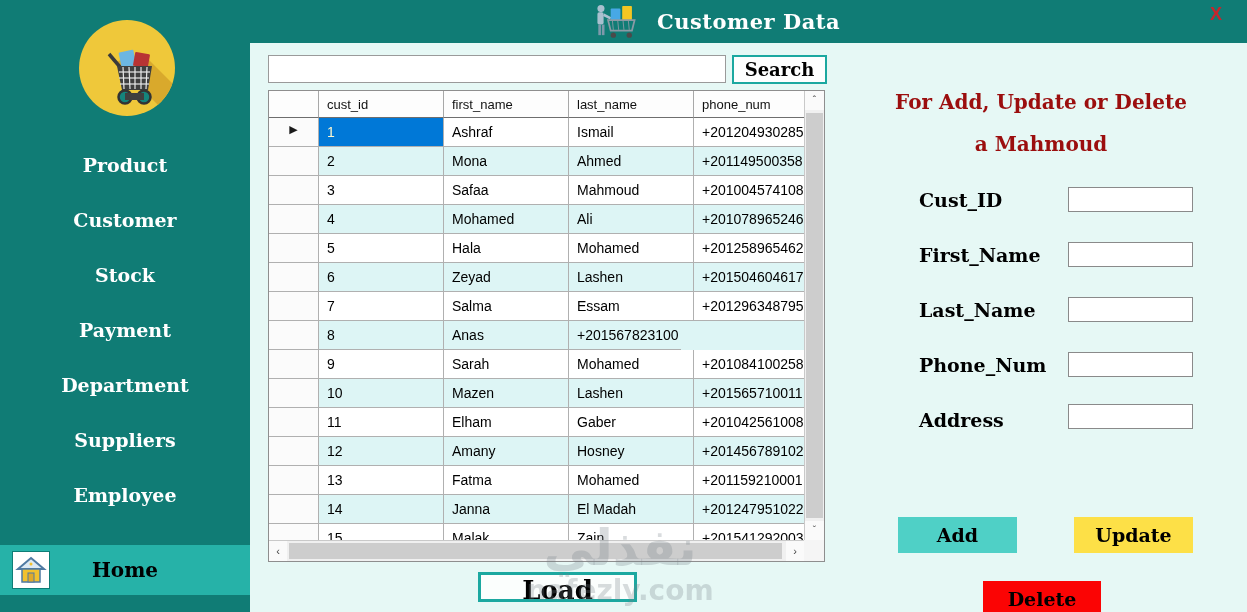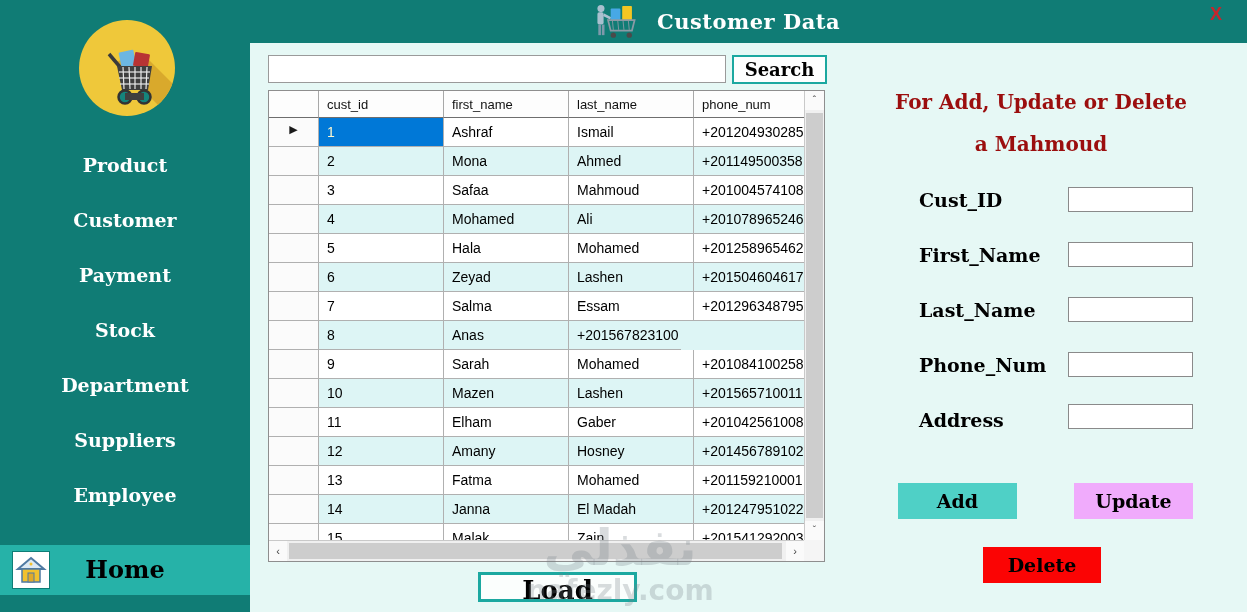--- a/index.html
+++ b/index.html
@@ -19,21 +19,21 @@
   .sidebar { position:absolute; left:0; top:0; width:250px; height:612px; background:#107c75; }
   .logo { position:absolute; left:79px; top:20px; width:96px; height:96px; }
   .menu { position:absolute; left:0; top:138px; width:250px; }
   .menu-item { height:55px; line-height:55px; text-align:center; color:#ffffff;
                font-size:19px; font-weight:bold; cursor:pointer; }
   .home-bar { position:absolute; left:0; top:545px; width:250px; height:50px;
               background:#26b2a8; cursor:pointer; }
   .home-icon-box { position:absolute; left:12px; top:6px; width:38px; height:38px;
                    background:#ffffff; border:1px solid #0e7d76; }
   .home-label { position:absolute; left:0; top:0; width:250px; height:50px; line-height:50px;
-                text-align:center; color:#000; font-size:24px; font-weight:bold; }
+                text-align:center; color:#000; font-size:20px; font-weight:bold; }
 
   
   .search-input { position:absolute; left:268px; top:55px; width:458px; height:28px;
                   border:1px solid #9a9a9a; background:#fff; padding:0 8px;
                   font-family:"Liberation Sans", sans-serif; font-size:14px; }
   .search-btn { position:absolute; left:732px; top:55px; width:95px; height:29px;
                 background:#fdfefe; border:2px solid #1ba8a0; color:#000;
                 font-family:"DejaVu Serif", serif; font-size:18px; font-weight:bold; cursor:pointer; }
 
   
@@ -77,23 +77,23 @@
               font-family:"DejaVu Serif", serif; font-size:26px; font-weight:bold; cursor:pointer; }
 
   
   .panel-heading { position:absolute; left:880px; width:322px; text-align:center;
                    color:#9b0e0e; font-size:20px; font-weight:bold; }
   .f-label { position:absolute; left:919px; color:#000; font-size:19px; font-weight:bold; }
   .f-input { position:absolute; left:1068px; width:125px; height:25px; background:#fff;
              border:1px solid #8a8a8a; padding:0 6px;
              font-family:"Liberation Sans", sans-serif; font-size:14px; }
   .btn { position:absolute; border:none; color:#000; font-family:"DejaVu Serif", serif;
-         font-size:19px; font-weight:bold; cursor:pointer; }
+         font-size:19px; font-weight:bold; cursor:pointer;margin-top:34px; }
   .btn-add    { left:898px;  top:483px; width:119px; height:36px; background:#4fd0c6; }
-  .btn-update { left:1074px; top:483px; width:119px; height:36px; background:#f0abfc; }
+  .btn-update { left:1074px; top:483px; width:119px; height:36px; background:#fde047; }
   .btn-delete { left:983px;  top:547px; width:118px; height:36px; background:#fb0404; }
 
   
   .watermark { position:absolute; left:500px; top:520px; width:240px; text-align:center;
                color:rgba(120,130,135,0.28); pointer-events:none;
                font-family:"DejaVu Sans", sans-serif; }
   .wm-ar { font-size:50px; font-weight:bold; line-height:56px; }
   .wm-en { font-size:28px; font-weight:bold; line-height:30px; }
 </style>
 </head>
@@ -150,22 +150,22 @@
         <line x1="68" y1="47" x2="67" y2="69"></line>
       </g>
       <circle cx="46" cy="77" r="6.5" fill="#14847c" stroke="#333" stroke-width="2.5"></circle>
       <circle cx="65" cy="77" r="6.5" fill="#14847c" stroke="#333" stroke-width="2.5"></circle>
       <rect x="46" y="73" width="19" height="7" fill="#3f3f3f"></rect>
     </svg>
 
     <div class="menu">
       <div class="menu-item">Product</div>
       <div class="menu-item">Customer</div>
+      <div class="menu-item">Stock</div>
       <div class="menu-item">Payment</div>
-      <div class="menu-item">Stock</div>
       <div class="menu-item">Department</div>
       <div class="menu-item">Suppliers</div>
       <div class="menu-item">Employee</div>
     </div>
 
     <div class="home-bar">
       <div class="home-icon-box">
         <svg viewBox="0 0 36 36" width="36" height="36">
           <polygon points="18,6 31,17 5,17" fill="#dce9f4" stroke="#4f7aa3" stroke-width="2"></polygon>
           <rect x="9" y="17" width="18" height="13" fill="#f2c12e" stroke="#4f7aa3" stroke-width="1.5"></rect>

